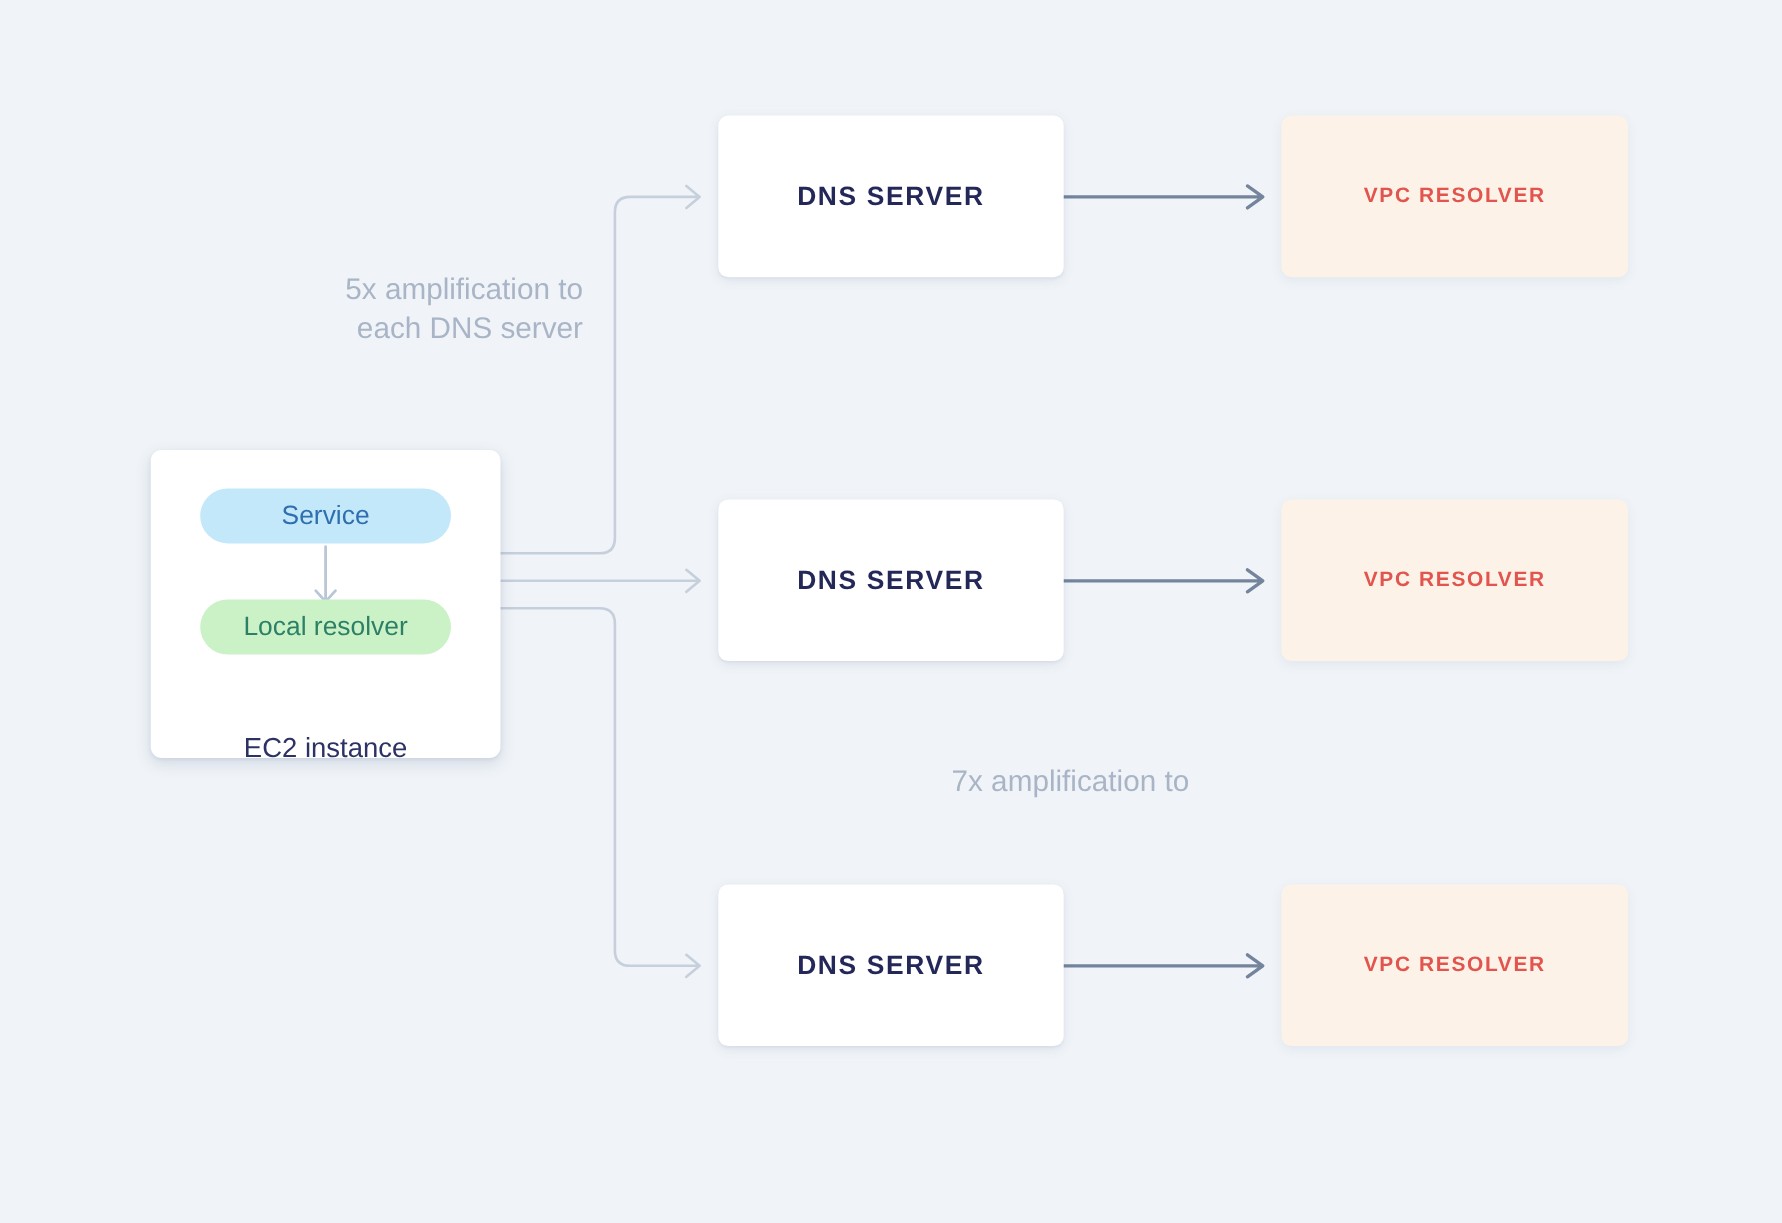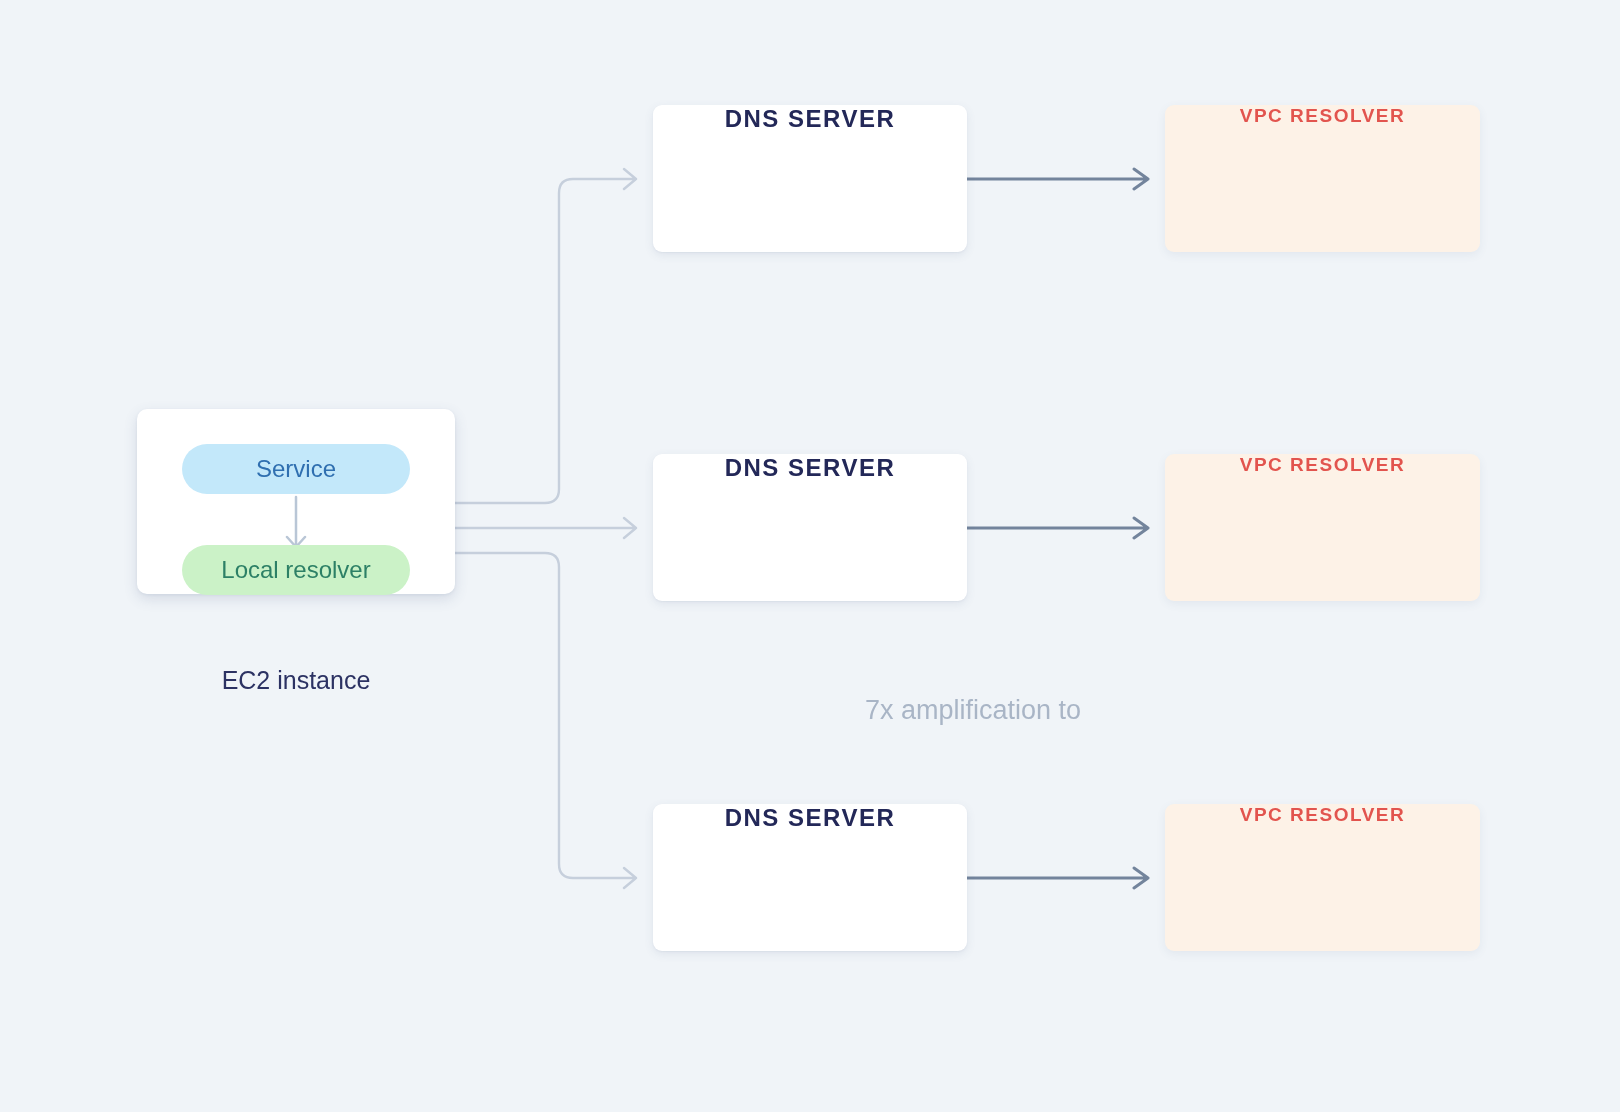--- a/index.html
+++ b/index.html
@@ -7,33 +7,33 @@
     position:relative;width:1620px;height:1112px;overflow:hidden;
     background:var(--page-bg,#f0f4f8);
     font-family:"Liberation Sans","DejaVu Sans",sans-serif;
   }
   .wires{position:absolute;left:0;top:0;z-index:0;}
   .wire{fill:none;stroke-linecap:round;stroke-linejoin:round;}
   .wire.light{stroke:var(--connector-light,#c6cfdc);stroke-width:2.4px;}
   .wire.dark{stroke:var(--connector-dark,#73849c);stroke-width:3px;}
 
   .card{
-    position:absolute;z-index:1;display:flex;align-items:flex-start;justify-content:center;
+    position:absolute;z-index:1;display:flex;align-items:center;justify-content:center;
     width:314px;height:147px;border-radius:9px;
   }
   .card.dns{left:653px;background:var(--card-bg,#fff);
     box-shadow:0 3px 10px rgba(70,90,130,.10),0 1px 2px rgba(70,90,130,.06);}
   .card.vpc{left:1165px;width:315px;background:var(--vpc-card-bg,#fdf2e7);
     box-shadow:0 3px 10px rgba(70,90,130,.08);}
   .r1{top:105px}.r2{top:454px}.r3{top:804px}
   .dns-label{color:var(--dns-text,#232858);font-weight:700;font-size:24px;letter-spacing:1.5px;}
   .vpc-label{color:var(--vpc-text,#e2544e);font-weight:700;font-size:19px;letter-spacing:1.5px;}
 
   .ec2-card{
-    position:absolute;z-index:1;left:137px;top:409px;width:318px;height:185px;
+    position:absolute;z-index:1;left:137px;top:409px;width:318px;height:280px;
     background:var(--card-bg,#fff);border-radius:10px;
     box-shadow:0 5px 14px rgba(70,90,130,.16),0 1px 3px rgba(70,90,130,.08);
   }
   .pill{
     position:absolute;left:45px;width:228px;height:50px;border-radius:25px;
     display:flex;align-items:center;justify-content:center;font-size:24px;
   }
   .pill-service{top:35px;background:var(--service-pill-bg,#c3e8fa);color:var(--service-text,#2f6fb0);}
   .pill-local{top:136px;background:var(--local-pill-bg,#cbf2c7);color:var(--local-text,#2d8066);}
   .mini-arrow{position:absolute;left:0;top:0;pointer-events:none;}
@@ -64,20 +64,24 @@
 
   <div class="ec2-card">
     <div class="pill pill-service">Service</div>
     <svg class="mini-arrow" width="318" height="236" viewBox="0 0 318 236">
       <path d="M159 88 L159 138 M150 128 L159 138 L168 128"></path>
     </svg>
     <div class="pill pill-local">Local resolver</div>
   </div>
   <div class="ec2-caption">EC2 instance</div>
 
+  <div class="note note-dns">
+    <div>5x amplification to</div>
+    <div>each DNS server</div>
+  </div>
   <div class="note note-vpc">
     <div>7x amplification to</div>
   </div>
 
   <div class="card dns r1">
     <span class="dns-label">DNS SERVER</span>
   </div>
   <div class="card vpc r1">
     <span class="vpc-label">VPC RESOLVER</span>
   </div>

